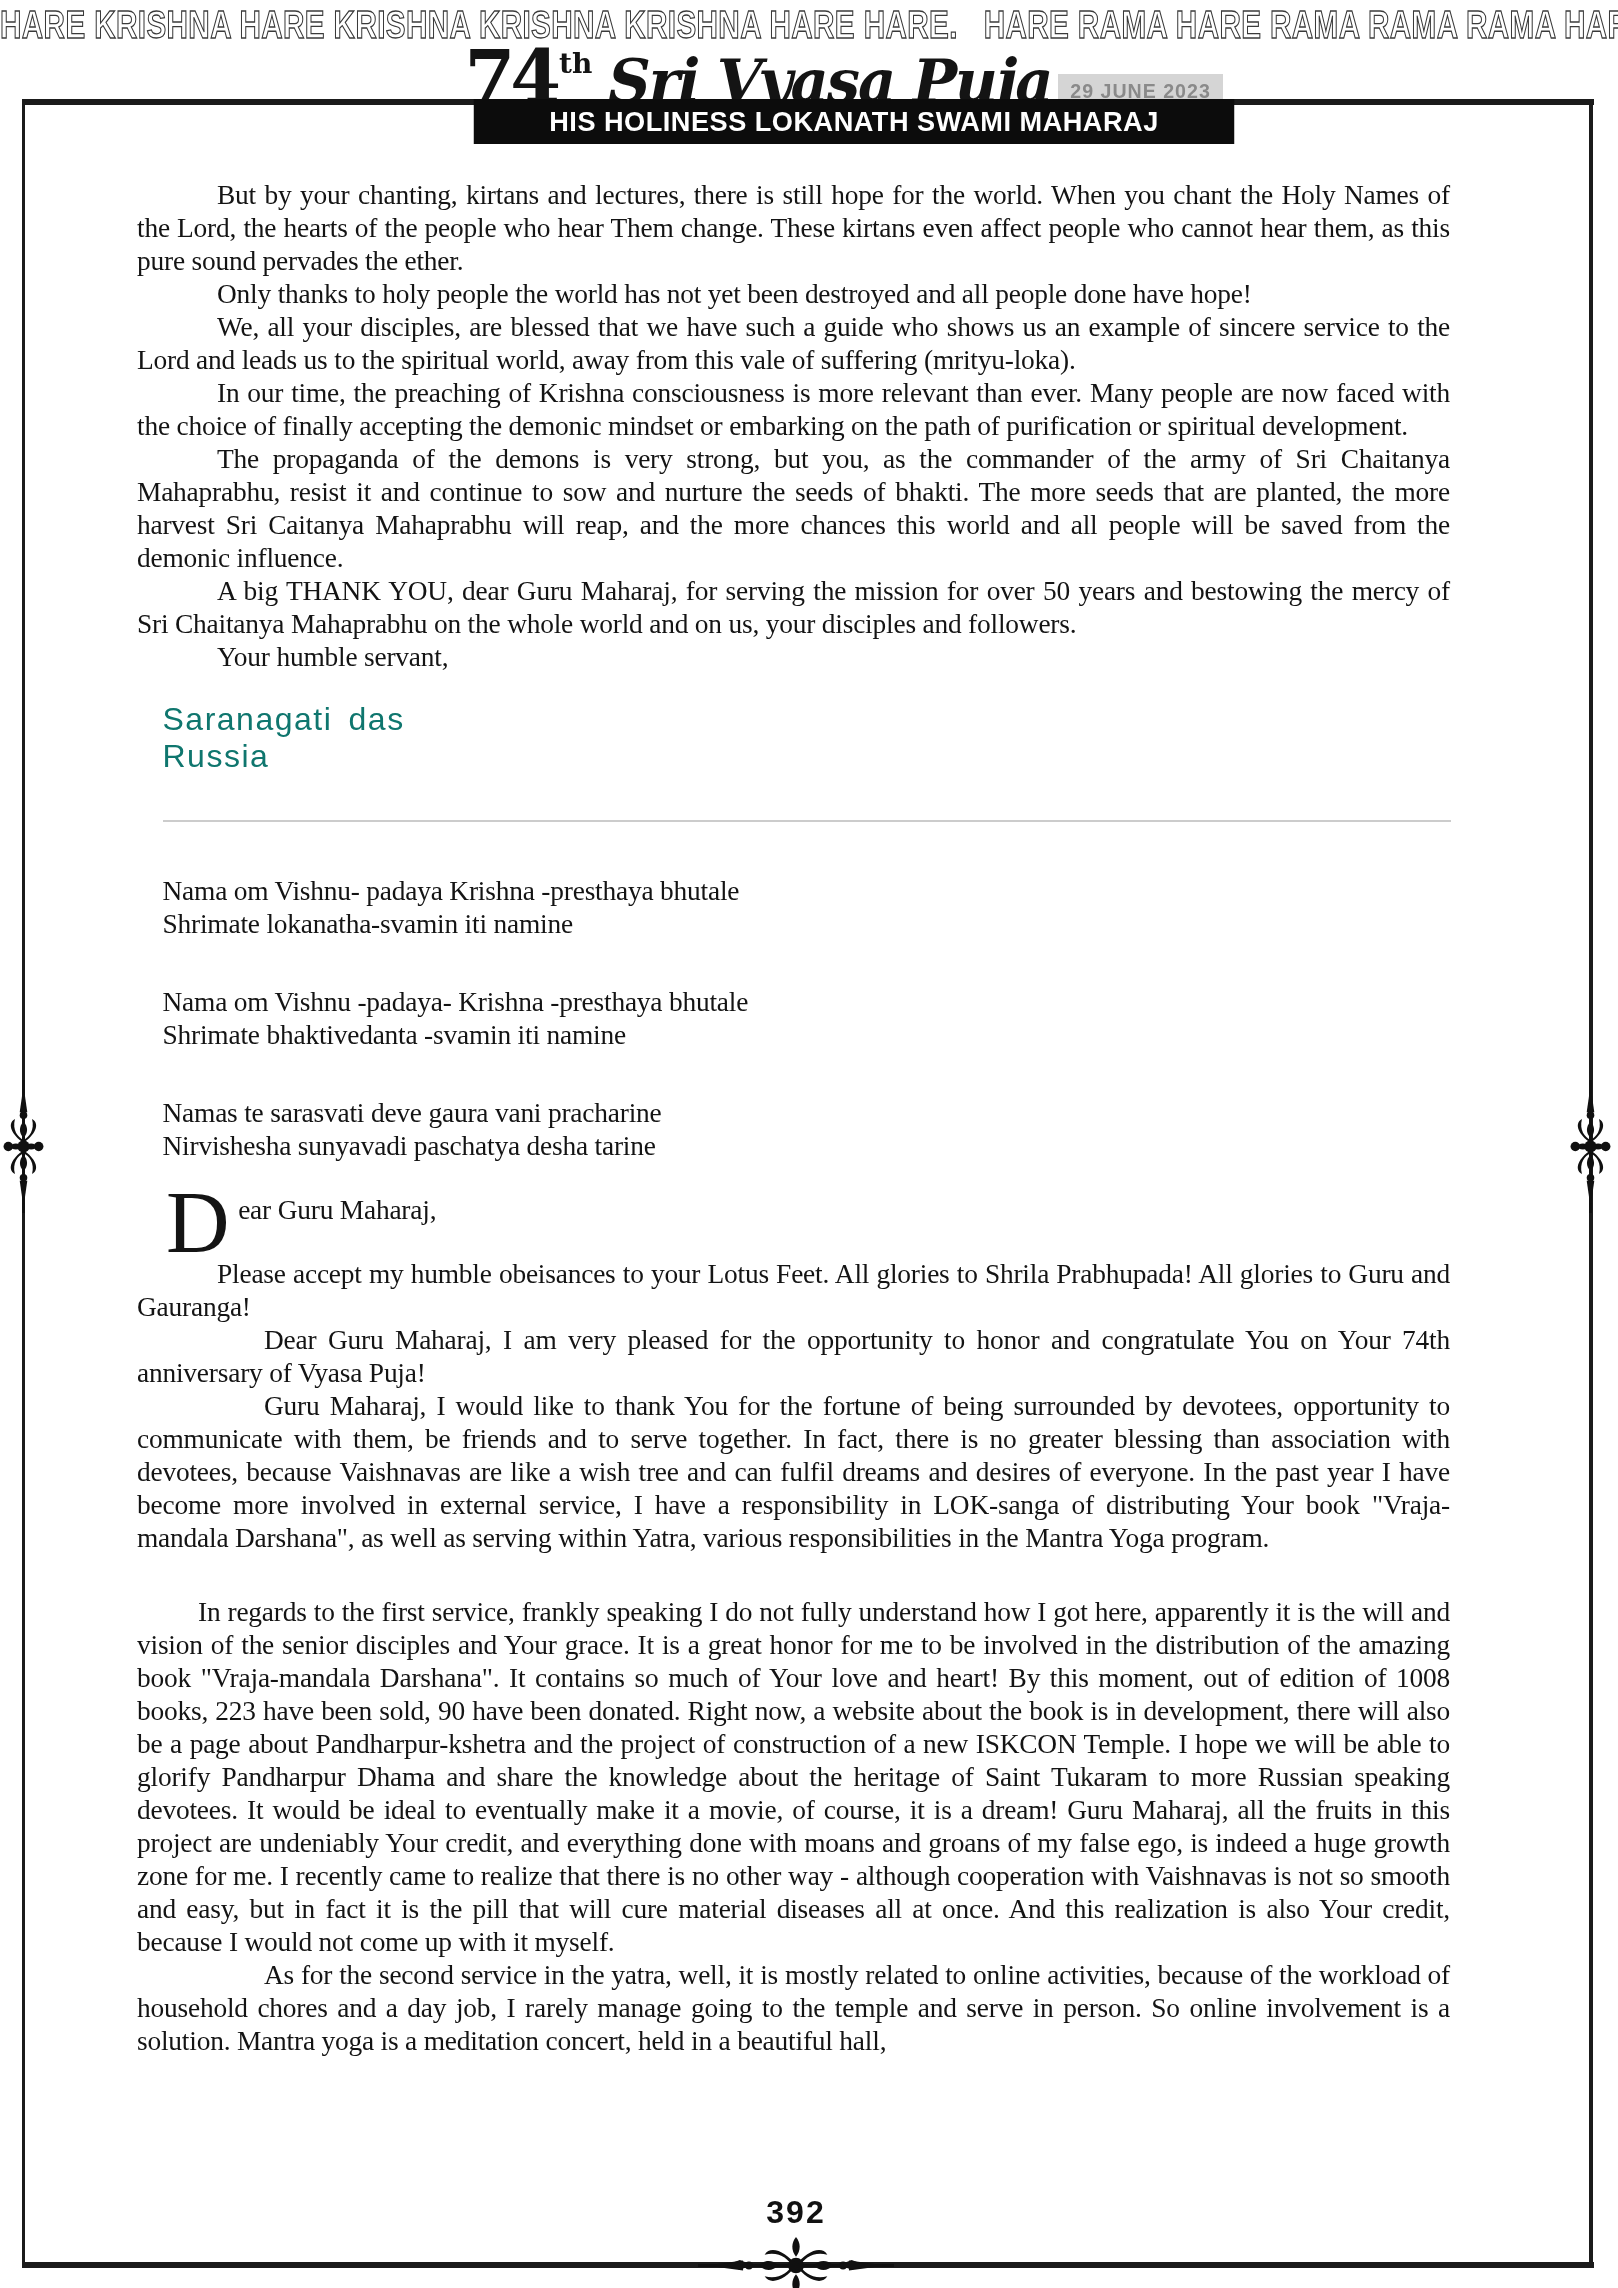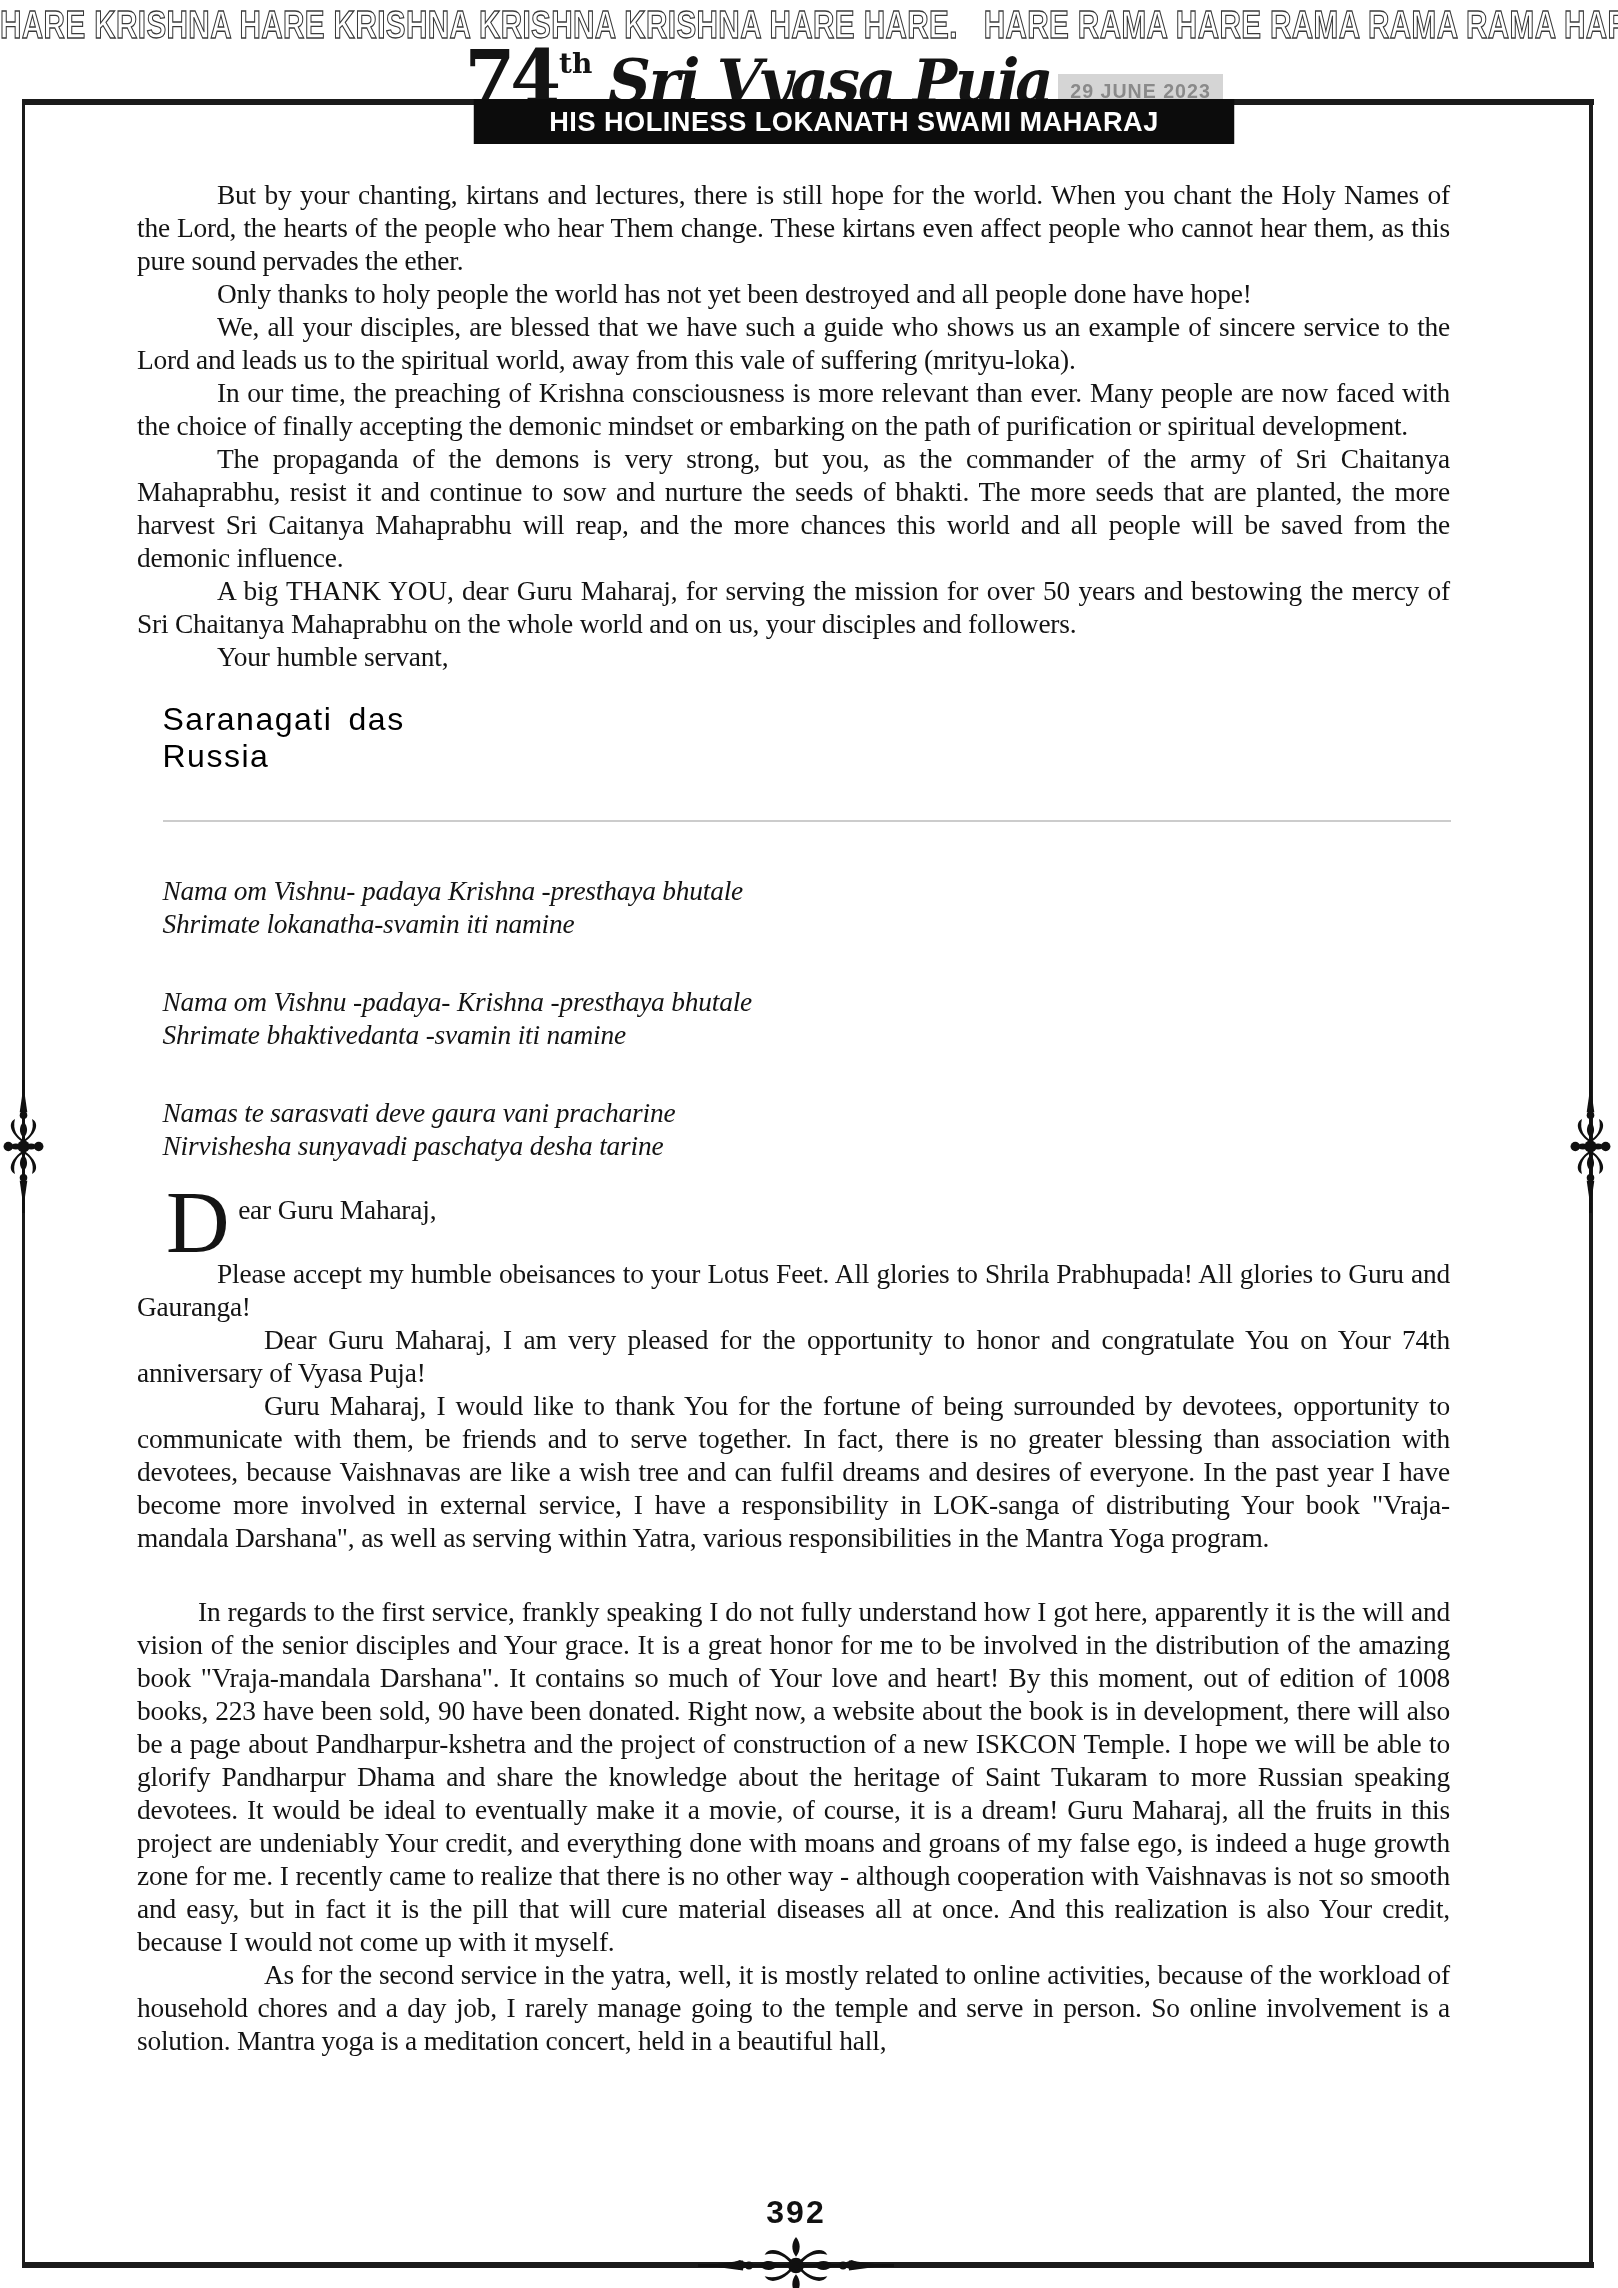--- a/index.html
+++ b/index.html
@@ -49,26 +49,26 @@
   .content {
     position:absolute; left:137px; top:179px; width:1313px;
     font-size:27.4px; line-height:33px; text-align:justify; letter-spacing:-0.2px;
   }
   .content p { margin:0; text-indent:80px; }
   p.indent-lg { text-indent:127px; }
   p.indent-sm { text-indent:61px; }
   p.gap-top   { margin-top:41px; }
 
   .closing { text-indent:23.5px; text-align:left; }
-  .sig { margin-top:27.4px; padding-left:25.5px; font-family:"Liberation Sans", sans-serif; font-weight:400; color:#000000; text-align:left; }
+  .sig { margin-top:27.4px; padding-left:25.5px; font-family:"Liberation Sans", sans-serif; font-weight:400; color:#0f766e; text-align:left; }
   .sig-line { font-size:32px; line-height:37px; letter-spacing:1.5px; word-spacing:5.9px; }
 
   .divider { margin-top:45px; margin-left:25.5px; width:1288px; height:2px; background:#cccccc; }
 
-  .verse { margin-top:45px; padding-left:25.5px; text-align:left;font-style:italic; }
+  .verse { margin-top:45px; padding-left:25.5px; text-align:left; }
   .verse-first { margin-top:53px; }
   .verse div { line-height:33px; }
 
   .salutation { display:flex; align-items:flex-start; margin-top:27.4px; height:67px; text-align:left; }
   .dropcap { font-family:"Liberation Serif", serif; font-size:88px; line-height:63px; margin-left:29px; margin-right:8.8px; }
   .sal-rest { padding-top:2.9px; }
 
   
   .page-num {
     position:absolute; top:2194px; left:0; width:1592px; text-align:center;

